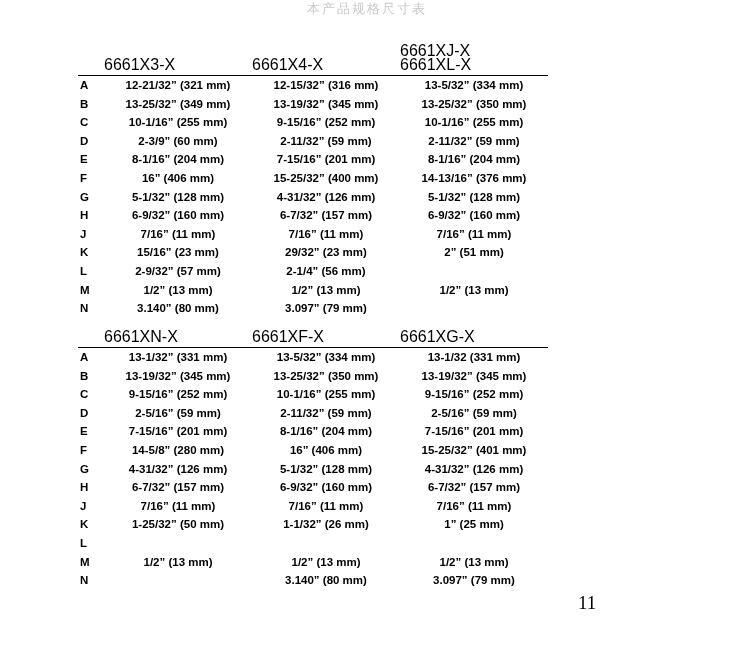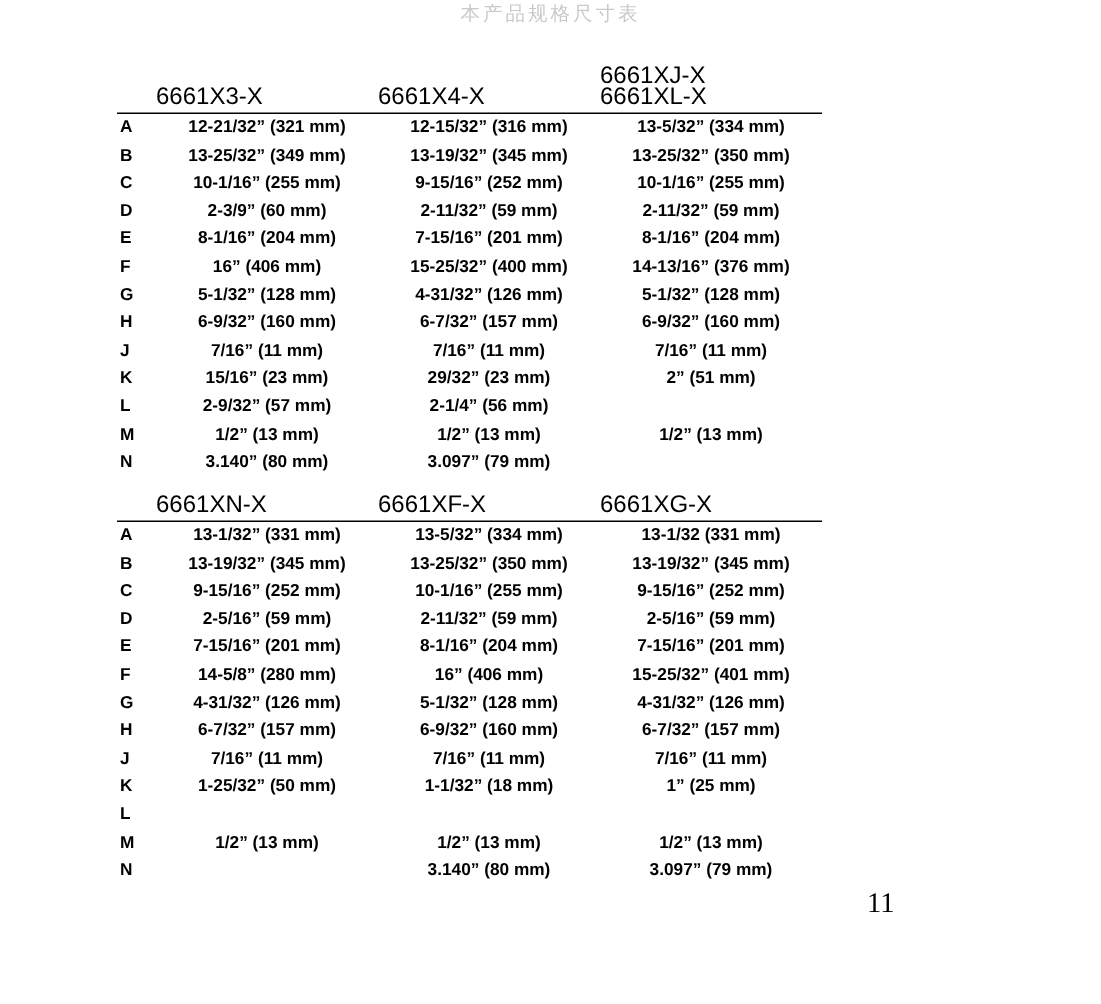--- a/index.html
+++ b/index.html
@@ -282,21 +282,21 @@
         </tr>
         <tr class="data-row">
           <td class="label-col">J</td>
           <td class="val-col">7/16” (11 mm)</td>
           <td class="val-col">7/16” (11 mm)</td>
           <td class="val-col">7/16” (11 mm)</td>
         </tr>
         <tr class="data-row">
           <td class="label-col">K</td>
           <td class="val-col">1-25/32” (50 mm)</td>
-          <td class="val-col">1-1/32” (18 mm)</td>
+          <td class="val-col">1-1/32” (26 mm)</td>
           <td class="val-col">1” (25 mm)</td>
         </tr>
         <tr class="data-row">
           <td class="label-col">L</td>
           <td class="val-col"></td>
           <td class="val-col"></td>
           <td class="val-col"></td>
         </tr>
         <tr class="data-row">
           <td class="label-col">M</td>

